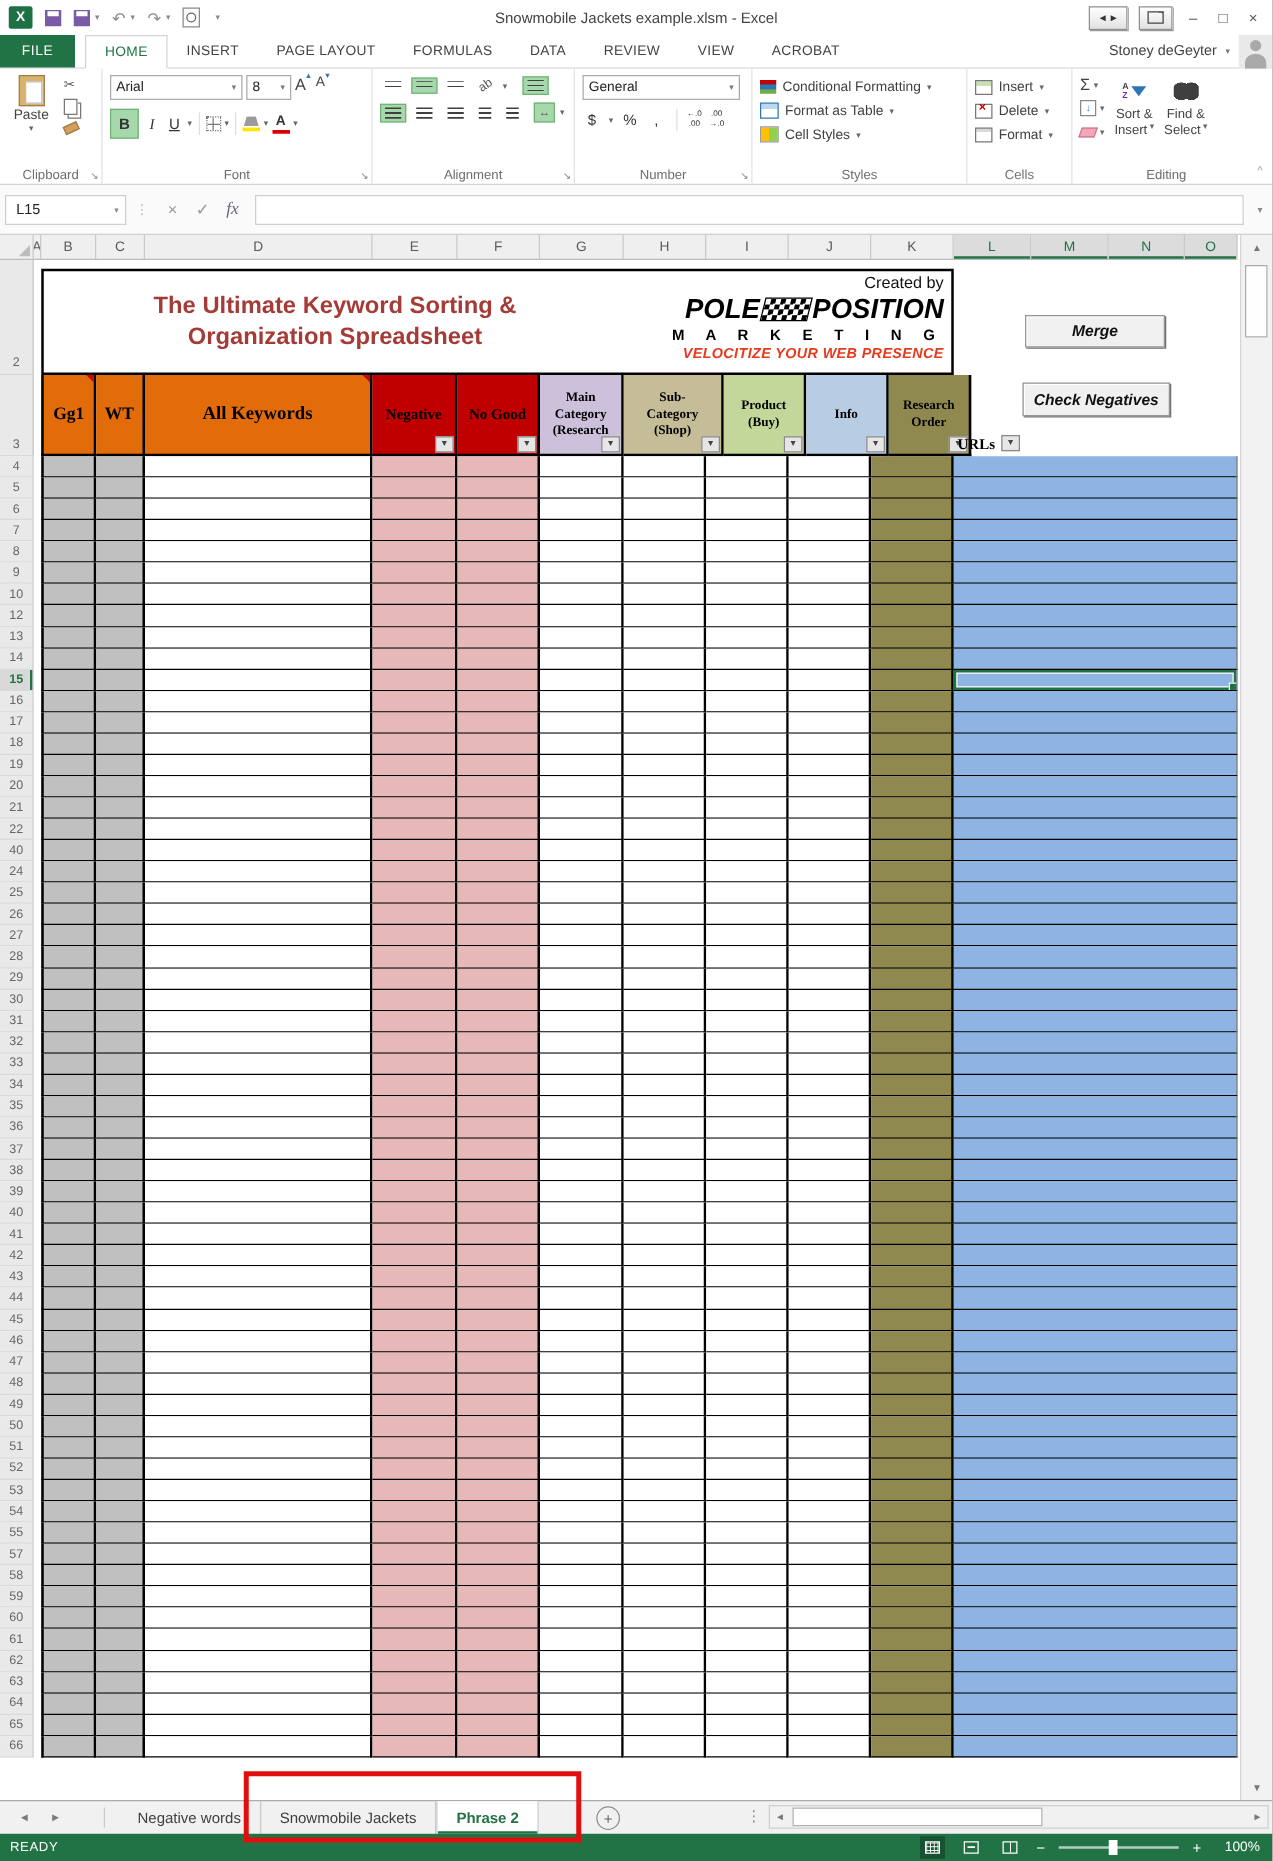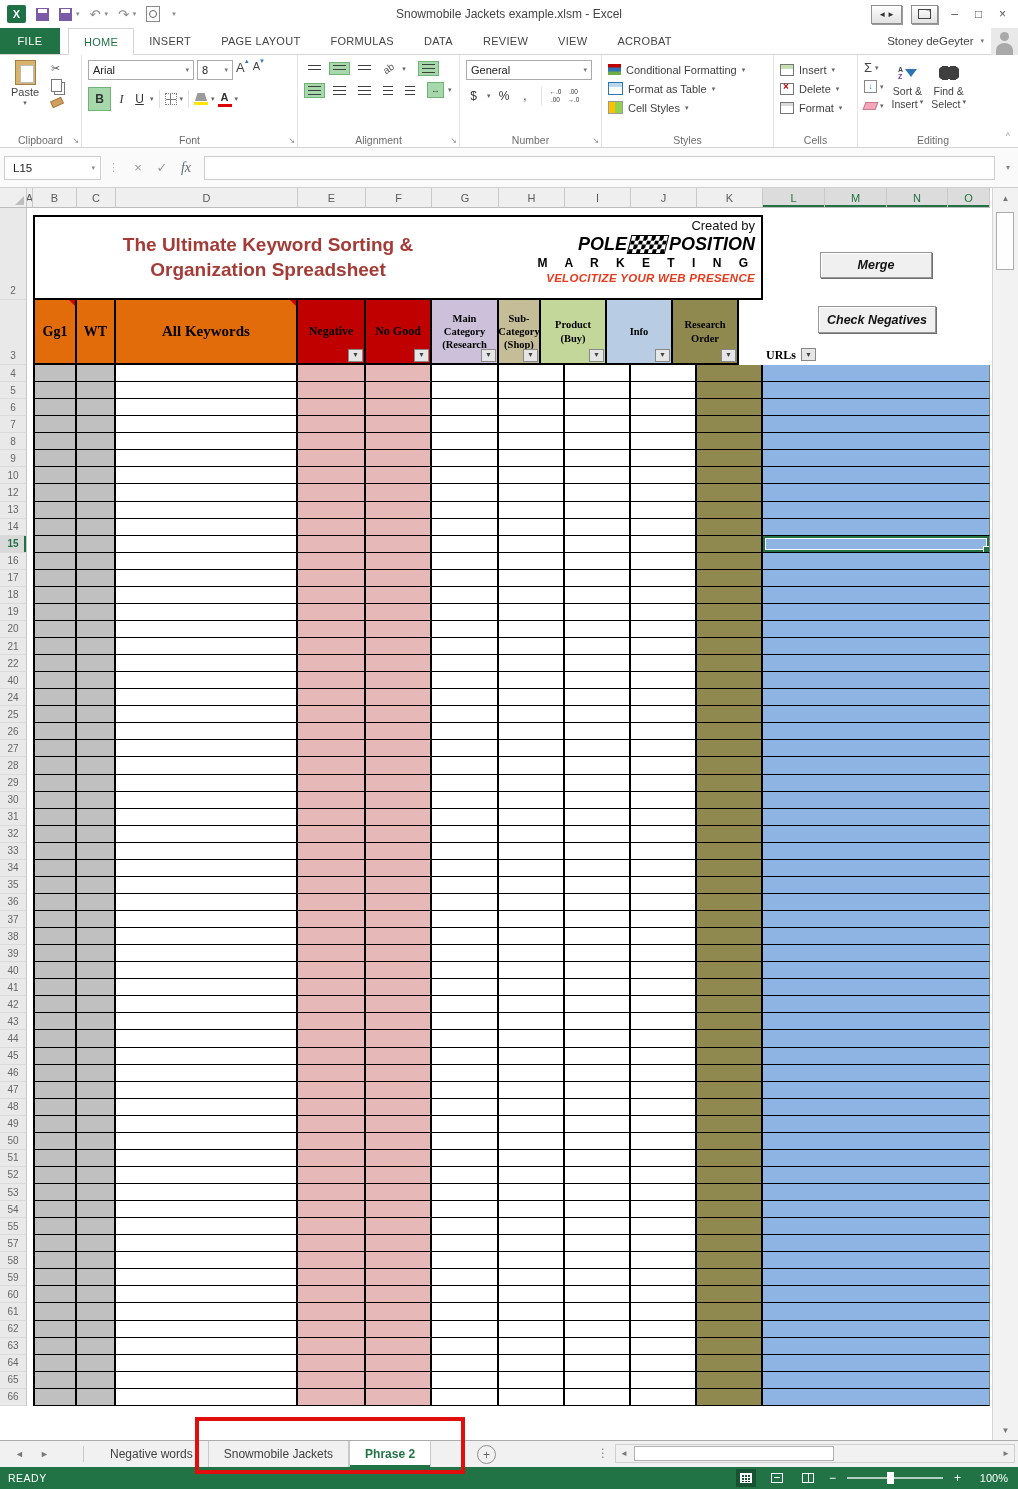--- a/index.html
+++ b/index.html
@@ -108,21 +108,21 @@
   .colh{display:flex;align-items:center;justify-content:center;font-size:11px;color:#5A5A5A;border-right:1px solid #C9C9C9;box-sizing:border-box;overflow:hidden;flex:none;}
   .colh.sel{background:#DCDCDC;color:#217346;box-shadow:inset 0 -2px 0 #217346;}
   
   .row2{position:absolute;left:0;top:208px;width:990px;height:92px;background:#fff;}
   .row3{position:absolute;left:0;top:300px;width:990px;height:65px;background:#fff;}
   .gutcell{position:absolute;left:0;top:0;width:27px;height:100%;background:#E9E9E9;border-right:1px solid #C6C6C6;border-bottom:1px solid #D9D9D9;box-sizing:border-box;display:flex;align-items:flex-end;justify-content:center;font-size:10px;color:#666;padding-bottom:3px;}
   .tbox{position:absolute;left:33px;top:7px;width:730px;height:85px;border:2px solid #000;box-sizing:border-box;background:#fff;display:flex;}
   .ttl{flex:1;display:flex;flex-direction:column;justify-content:center;align-items:center;color:#A43B36;font-weight:bold;font-size:19px;line-height:1.3;}
   .logoArea{width:260px;display:flex;flex-direction:column;align-items:flex-end;padding:1px 6px 3px 0;box-sizing:border-box;}
   .createdby{font-size:13px;color:#111;}
-  .l1{display:flex;align-items:center;font-style:italic;font-weight:900;font-size:18px;color:#000;letter-spacing:0;margin-top:1px;}
+  .l1{display:flex;align-items:center;font-style:italic;font-weight:900;font-size:22px;color:#000;letter-spacing:0;margin-top:1px;}
   .flag{width:36px;height:17px;margin:0 2px;background:repeating-conic-gradient(#000 0 25%,#fff 0 50%) 0 0/8px 8.5px;border:1px solid #000;transform:skewX(-14deg);}
   .l2{font-size:12px;font-weight:bold;letter-spacing:7px;color:#000;margin-top:1px;}
   .l3{font-size:11.5px;font-weight:900;font-style:italic;color:#E8391D;margin-top:2px;letter-spacing:.3px;}
   .xlbtn{position:absolute;background:#F0F0F0;border:1px solid #969696;box-shadow:inset 1px 1px 0 #fff,1px 1px 0 #707070;font-style:italic;font-weight:bold;font-size:12.5px;display:flex;align-items:center;justify-content:center;color:#111;box-sizing:border-box;}
   #hdrcells{position:absolute;left:33px;top:0;height:65px;display:flex;}
   .hcell{position:relative;height:65px;box-sizing:border-box;border-right:2px solid #000;border-bottom:2px solid #000;display:flex;flex-direction:column;justify-content:center;align-items:center;font-family:"Liberation Serif","DejaVu Serif",serif;font-weight:bold;color:#000;overflow:hidden;flex:none;line-height:1.25;}
   .hcell.first{border-left:2px solid #000;}
   .fbtn{width:15px;height:13px;background:#E6E6E6;border:1px solid #888;display:flex;align-items:center;justify-content:center;font-size:7px;color:#444;box-sizing:border-box;}
   .hcell .fbtn{position:absolute;right:1px;bottom:1px;}
   .cmt{position:absolute;top:0;right:0;width:0;height:0;border-left:6px solid transparent;border-top:6px solid #D00000;}
@@ -514,21 +514,21 @@
         <div class="hcell" style="width: 66px; background: rgb(192, 0, 0); font-size: 12px;">
           <div style="display: block;">No Good</div>
           <div class="fbtn">▼</div>
         </div>
         <div class="hcell" style="width: 67px; background: rgb(204, 192, 218); font-size: 10.5px;">
           <div style="display: block;">Main</div>
           <div style="display: block;">Category</div>
           <div style="display: block;">(Research</div>
           <div class="fbtn">▼</div>
         </div>
-        <div class="hcell" style="width: 42px; background: rgb(196, 189, 151); font-size: 10.5px;">
+        <div class="hcell" style="width: 80px; background: rgb(196, 189, 151); font-size: 10.5px;">
           <div style="display: block;">Sub-</div>
           <div style="display: block;">Category</div>
           <div style="display: block;">(Shop)</div>
           <div class="fbtn">▼</div>
         </div>
         <div class="hcell" style="width: 66px; background: rgb(196, 215, 155); font-size: 10.5px;">
           <div style="display: block;">Product</div>
           <div style="display: block;">(Buy)</div>
           <div class="fbtn">▼</div>
         </div>

